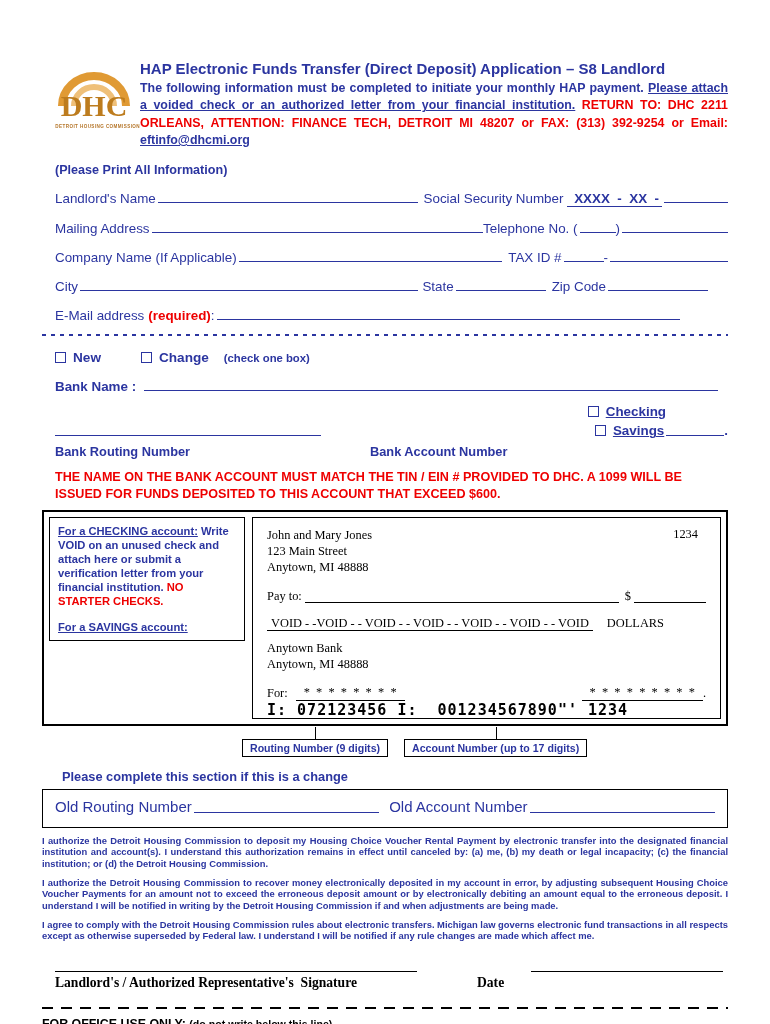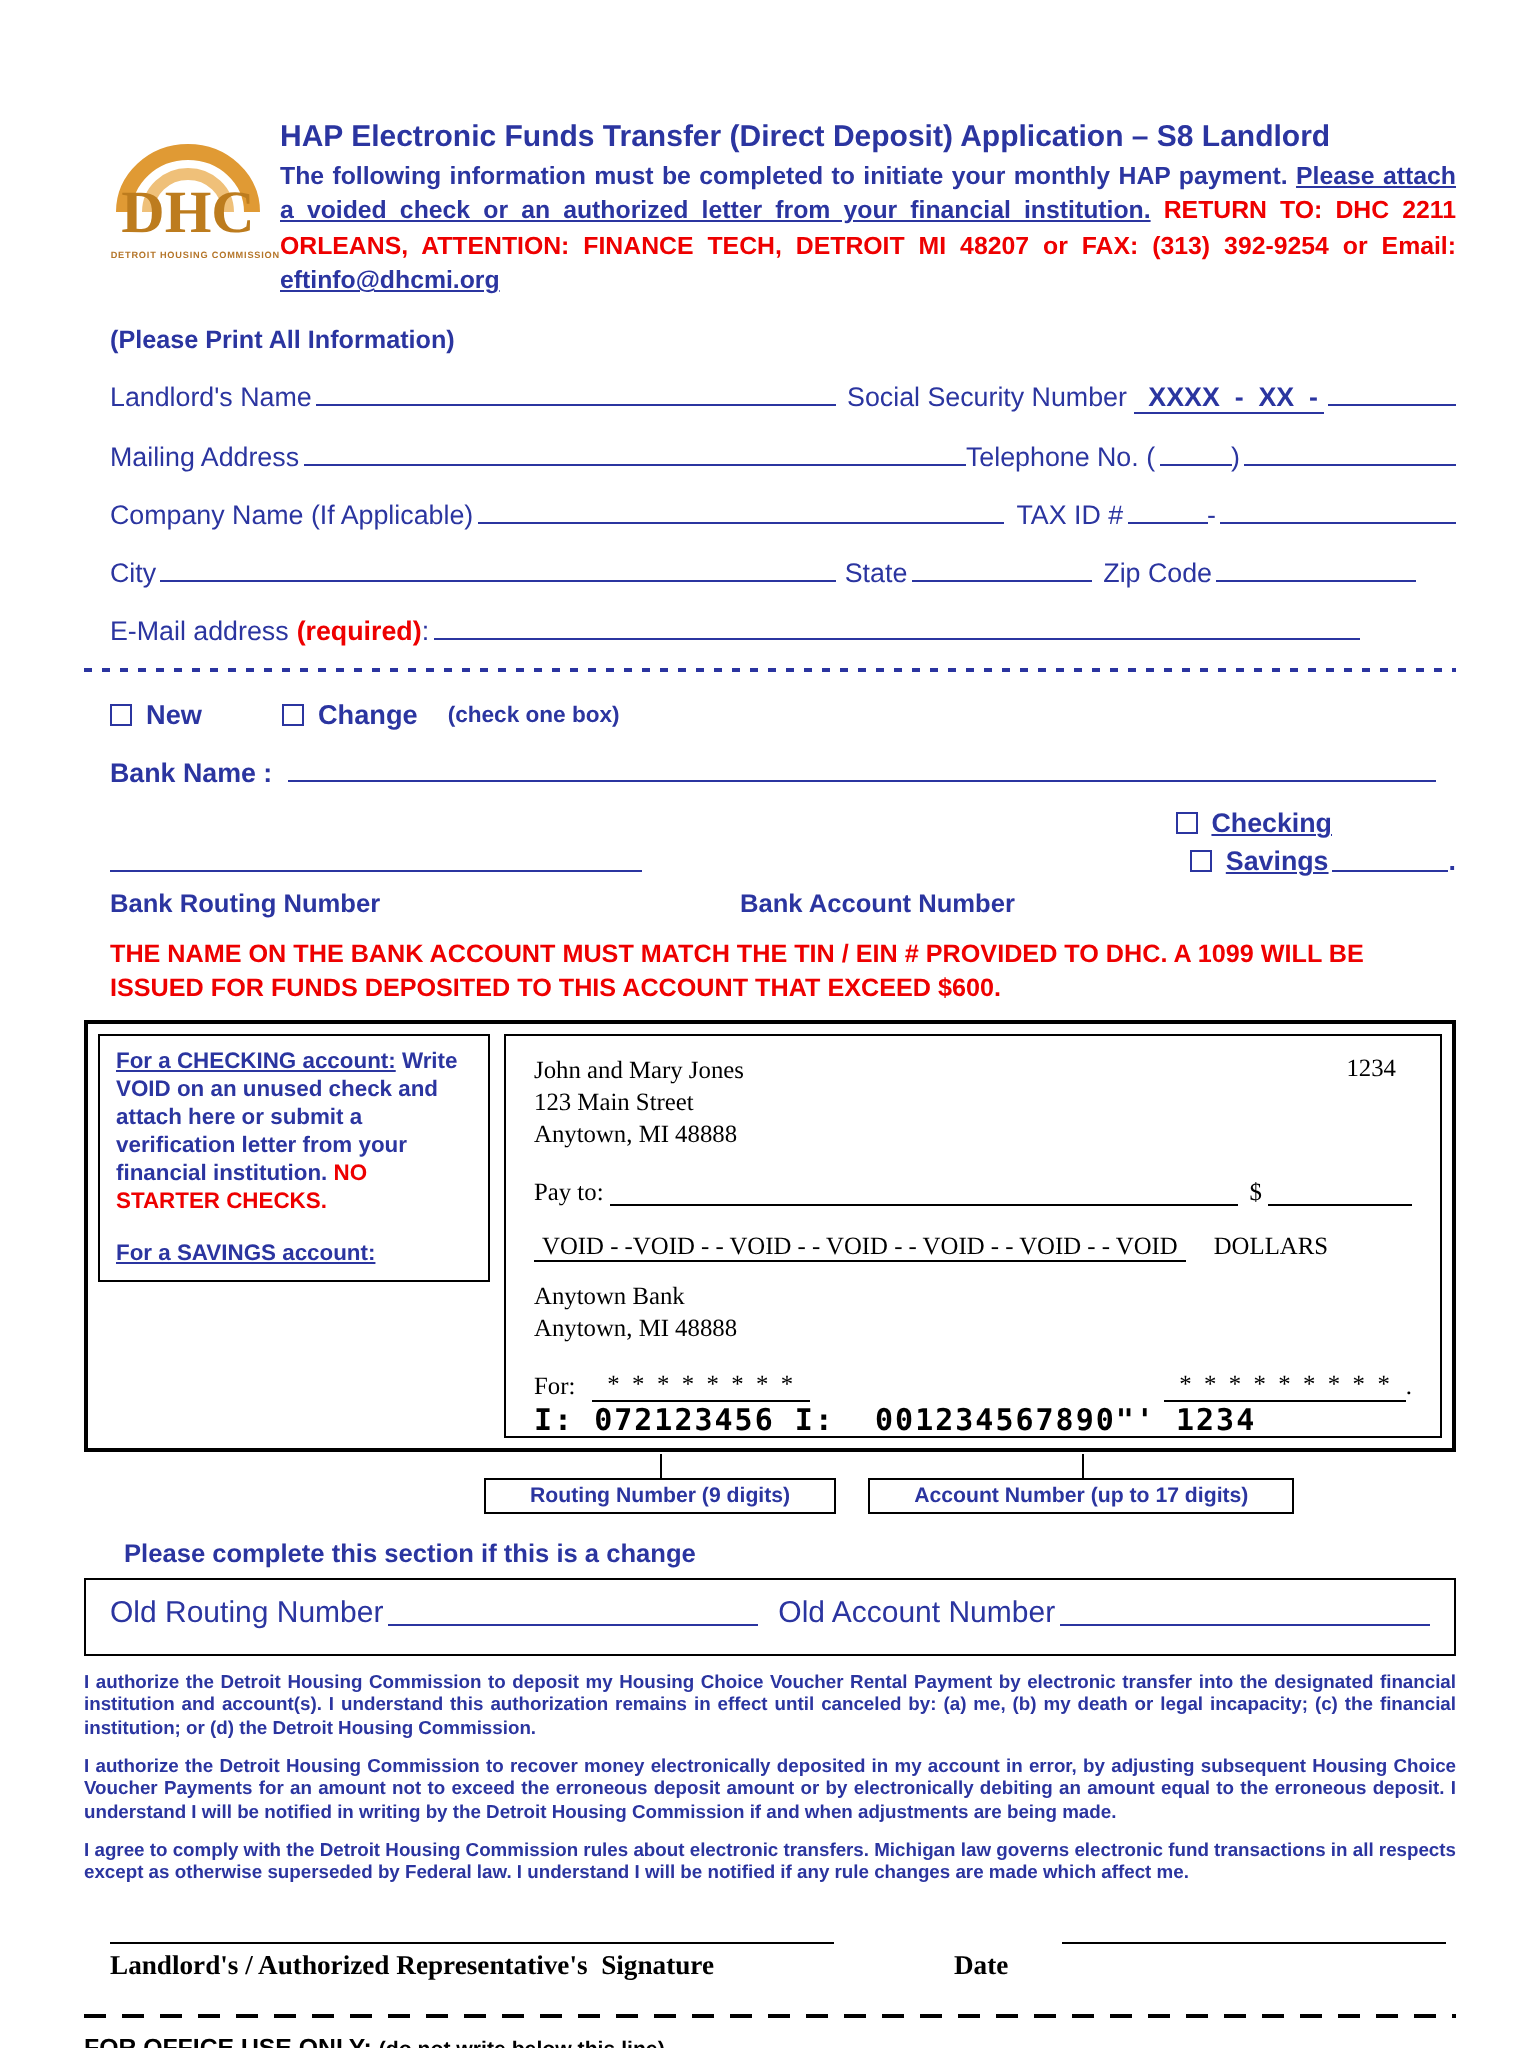--- a/index.html
+++ b/index.html
@@ -63,21 +63,21 @@
   .voidrow{margin-top:12px;}
   .voidtxt{border-bottom:1px solid var(--black);padding:0 4px;white-space:pre;}
   .dollars{margin-left:14px;}
   .bankaddr{margin-top:9px;line-height:1.3;}
   .forrow{margin-top:13px;}
   .stars{border-bottom:1px solid var(--black);white-space:pre;padding:0 8px;}
   .micr{margin-top:auto;font-family:"DejaVu Sans Mono",monospace;font-weight:bold;font-size:15px;letter-spacing:1px;white-space:pre;}
 
   
   .callouts{display:flex;margin-top:13px;}
-  .co{position:relative;border:1.5px solid var(--black);padding:2px 22px;font-size:10.6px;font-weight:bold;color:var(--ink);background:#fff;}
+  .co{position:relative;border:1.5px solid var(--black);padding:2px 7px;font-size:10.6px;font-weight:bold;color:var(--ink);background:#fff;}
   .co::before{content:"";position:absolute;top:-13px;left:50%;height:13px;border-left:1.5px solid var(--black);}
   .co1{margin-left:200px;}
   .co2{margin-left:16px;}
 
   
   .changetitle{margin:12px 0 0 20px;font-size:12.8px;font-weight:bold;}
   .oldbox{border:1.6px solid var(--black);margin-top:5px;padding:8px 12px 12px;}
   .oldrow{display:flex;align-items:flex-end;font-size:15px;}
   .legal p{margin:7px 0 0;font-size:9.4px;font-weight:bold;text-align:justify;line-height:1.24;}
 

